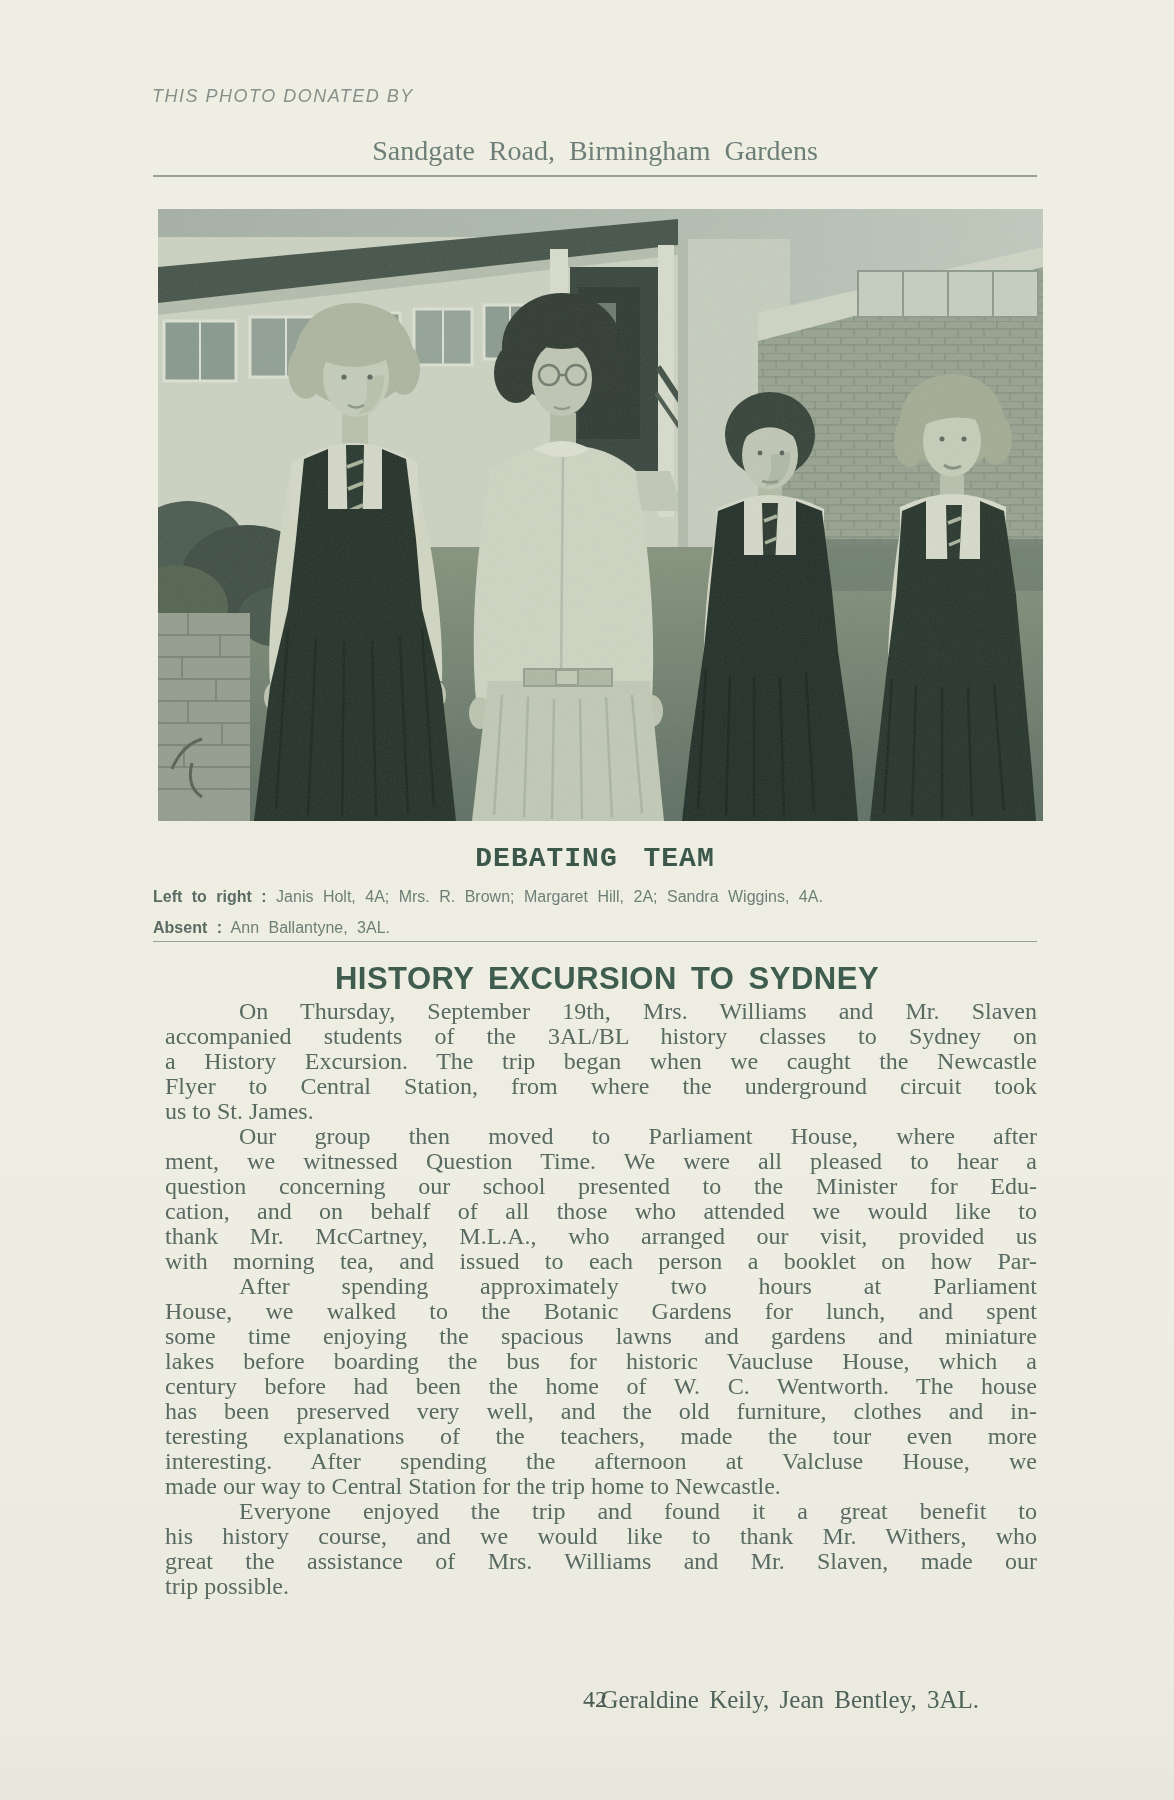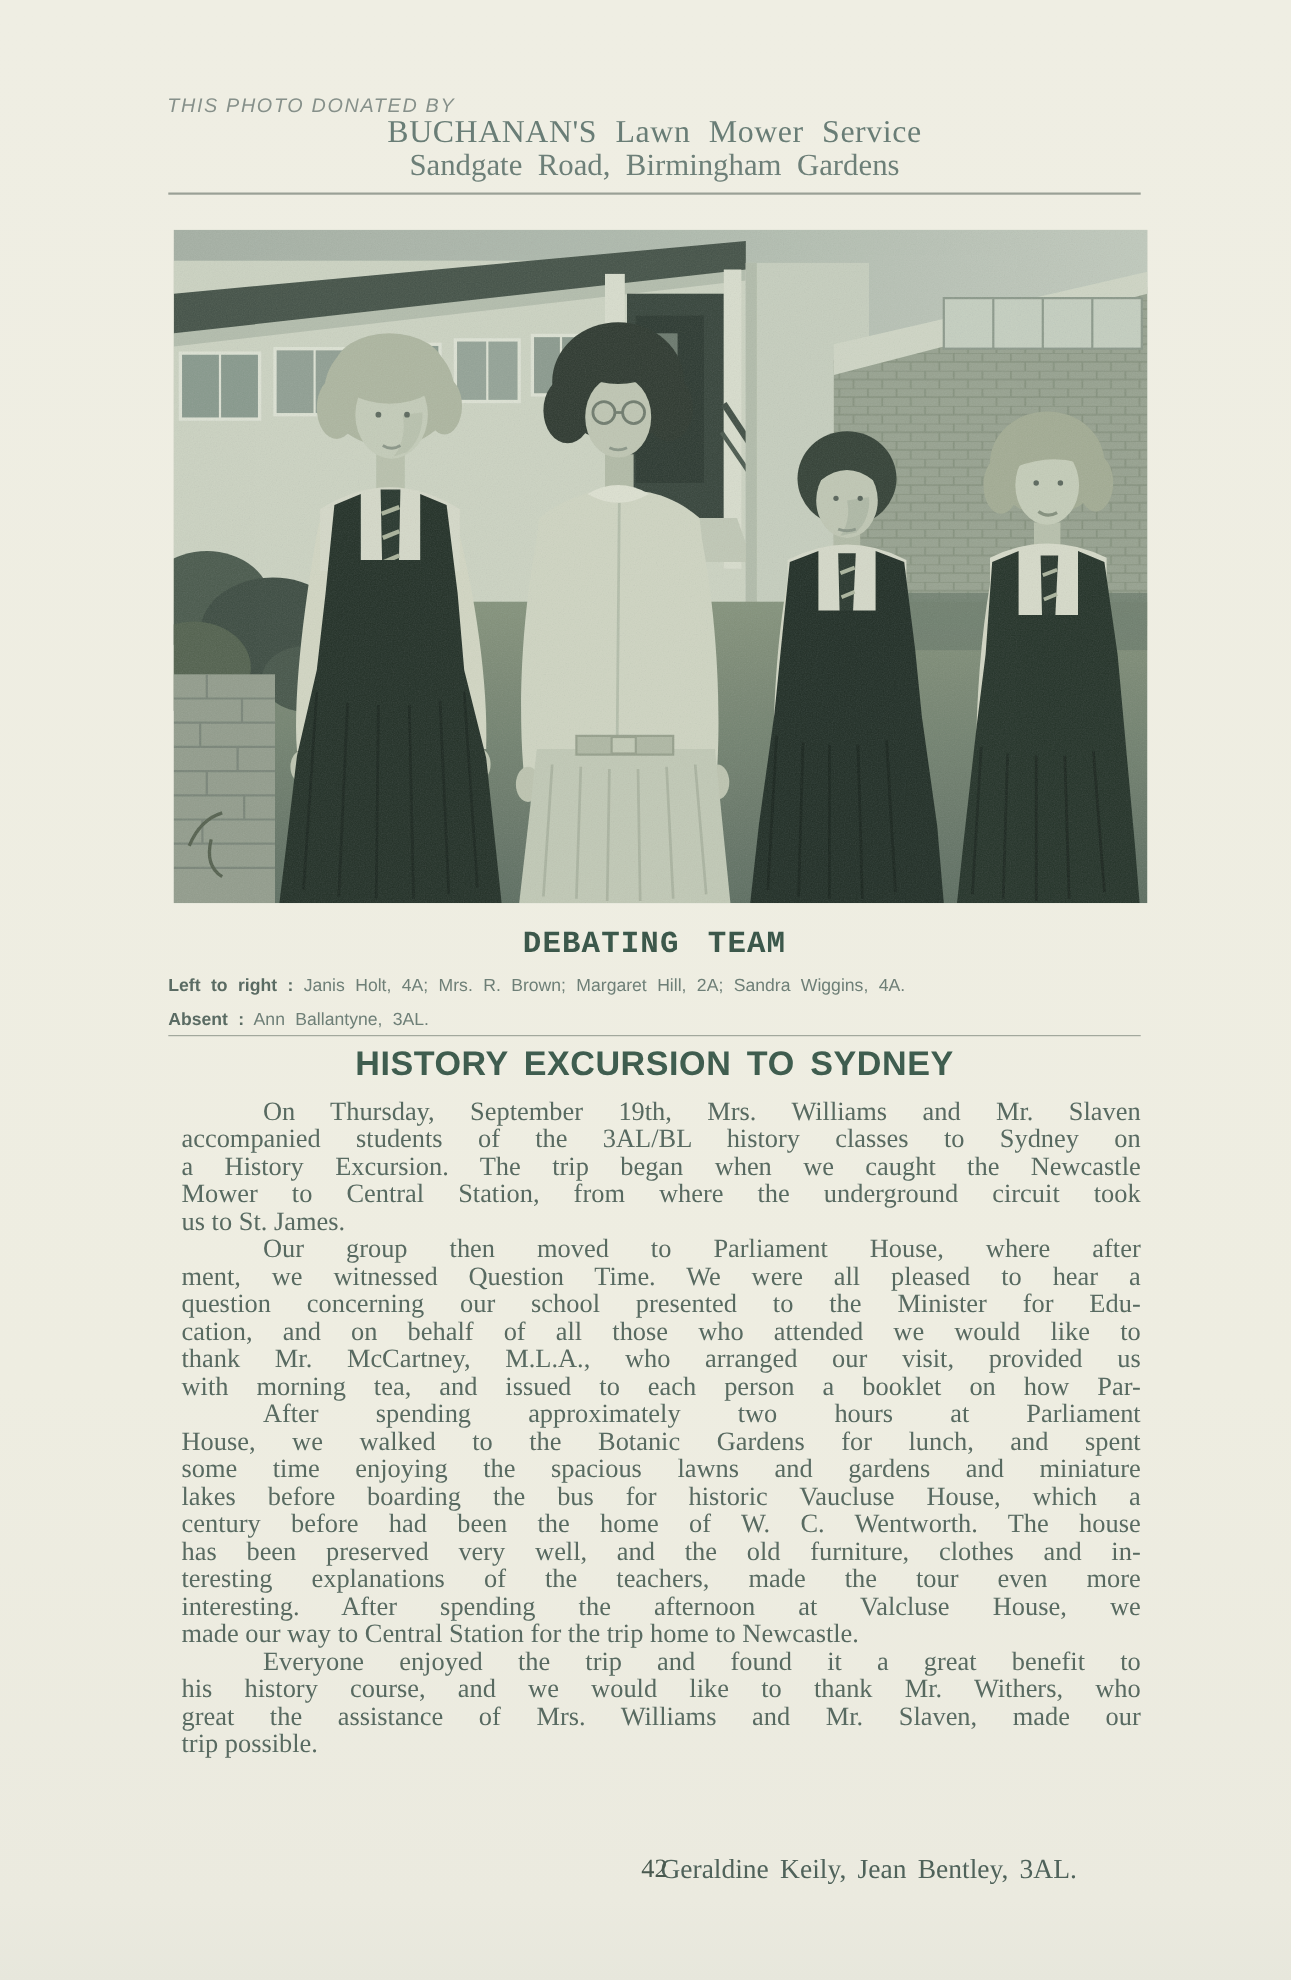--- a/index.html
+++ b/index.html
@@ -24,42 +24,41 @@
   .photo svg{display:block;}
   
   .photo-heading{position:absolute;left:153px;top:843px;width:884px;margin:0;
     text-align:center;font-size:28px;font-weight:bold;color:#3c584b;
     letter-spacing:1px;word-spacing:8px;font-family:Liberation Mono, monospace;}
   .caption{position:absolute;left:153px;top:881px;width:900px;margin:0;
     font-family:"Liberation Sans","DejaVu Sans",sans-serif;
     font-size:16px;line-height:31px;color:#6e7f77;word-spacing:5px;}
   .caption b{color:#5a6b63;}
   
-  .article-title{position:absolute;left:153px;top:949px;width:884px;margin:0;
+  .article-title{position:absolute;left:153px;top:949px;width:884px;margin:12px;
     text-align:center;font-family:"Liberation Sans","DejaVu Sans",sans-serif;
     font-size:31px;font-weight:bold;color:#3f5d4f;letter-spacing:.5px;word-spacing:5px;}
   .article-body{position:absolute;left:153px;top:999px;width:884px;
     font-size:24px;color:#586a61;}
   .bline{height:25px;line-height:25px;white-space:nowrap;
     text-align:justify;text-align-last:justify;overflow:visible;margin-left:12px;}
   .bline.last{text-align-last:left;}
   .bline.first{text-indent:74px;}
   .byline{position:absolute;left:153px;top:1686px;width:884px;
     text-align:right;padding-right:58px;box-sizing:border-box;
     font-size:25px;color:#4f625a;word-spacing:4px;}
   .page-number{position:absolute;left:153px;top:1686px;width:884px;
     text-align:center;font-size:24px;color:#49594f;}
 </style>
 </head>
 <body>
 
 <div class="page">
 
   <div class="donor-line">THIS PHOTO DONATED BY</div>
-  <div class="donor-name">BUCHANAN'S Lawn Mower Service</div>
   <div class="donor-address">Sandgate Road, Birmingham Gardens</div>
 
   <div class="rule rule-top"></div>
 
   <figure class="photo">
     <svg width="885" height="612" viewBox="0 0 885 612">
       <defs>
         <linearGradient id="sky" x1="0" y1="0" x2="1" y2="0">
           <stop offset="0" stop-color="#a9b4a8"></stop>
           <stop offset="0.55" stop-color="#b6c0b4"></stop>
@@ -239,21 +238,21 @@
 
   <div class="rule rule-mid"></div>
 
   <h1 class="article-title">HISTORY EXCURSION TO SYDNEY</h1>
 
   <div class="article-body">
       <div>
         <div class="bline first">On Thursday, September 19th, Mrs. Williams and Mr. Slaven</div>
         <div class="bline">accompanied students of the 3AL/BL history classes to Sydney on</div>
         <div class="bline">a History Excursion. The trip began when we caught the Newcastle</div>
-        <div class="bline">Mower to Central Station, from where the underground circuit took</div>
+        <div class="bline">Flyer to Central Station, from where the underground circuit took</div>
         <div class="bline last">us to St. James.</div>
       </div>
       <div>
         <div class="bline first">Our group then moved to Parliament House, where after</div>
         <div class="bline">ment, we witnessed Question Time. We were all pleased to hear a</div>
         <div class="bline">question concerning our school presented to the Minister for Edu-</div>
         <div class="bline">cation, and on behalf of all those who attended we would like to</div>
         <div class="bline">thank Mr. McCartney, M.L.A., who arranged our visit, provided us</div>
         <div class="bline">with morning tea, and issued to each person a booklet on how Par-</div>
       </div>

